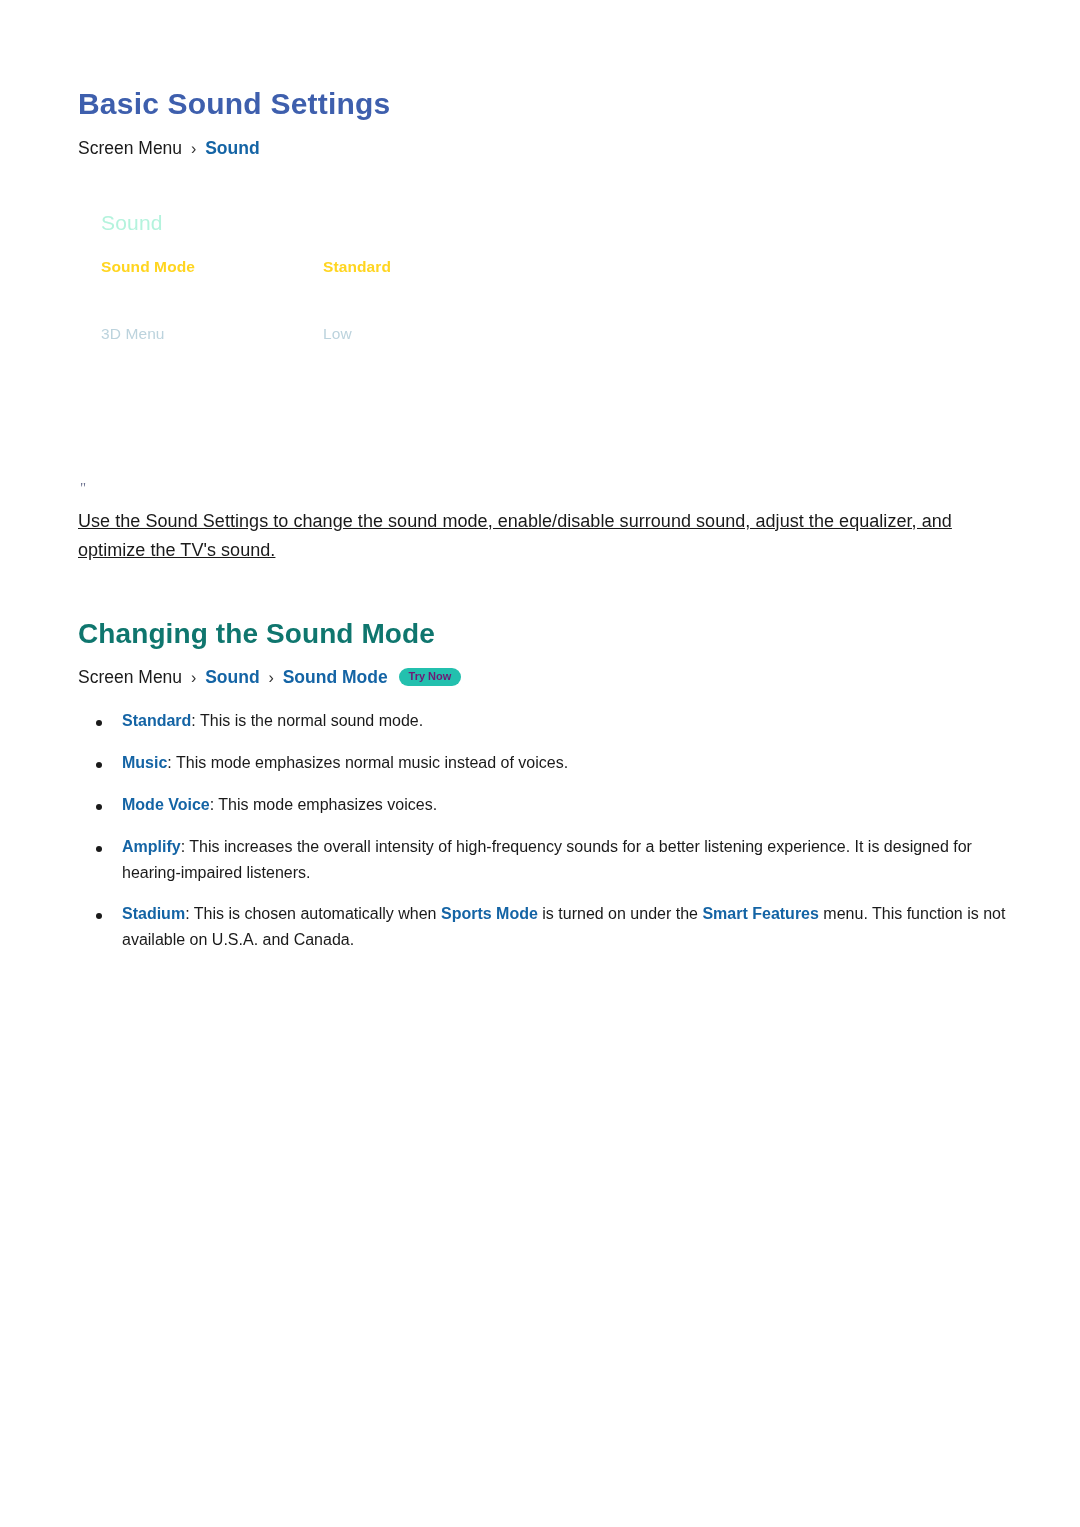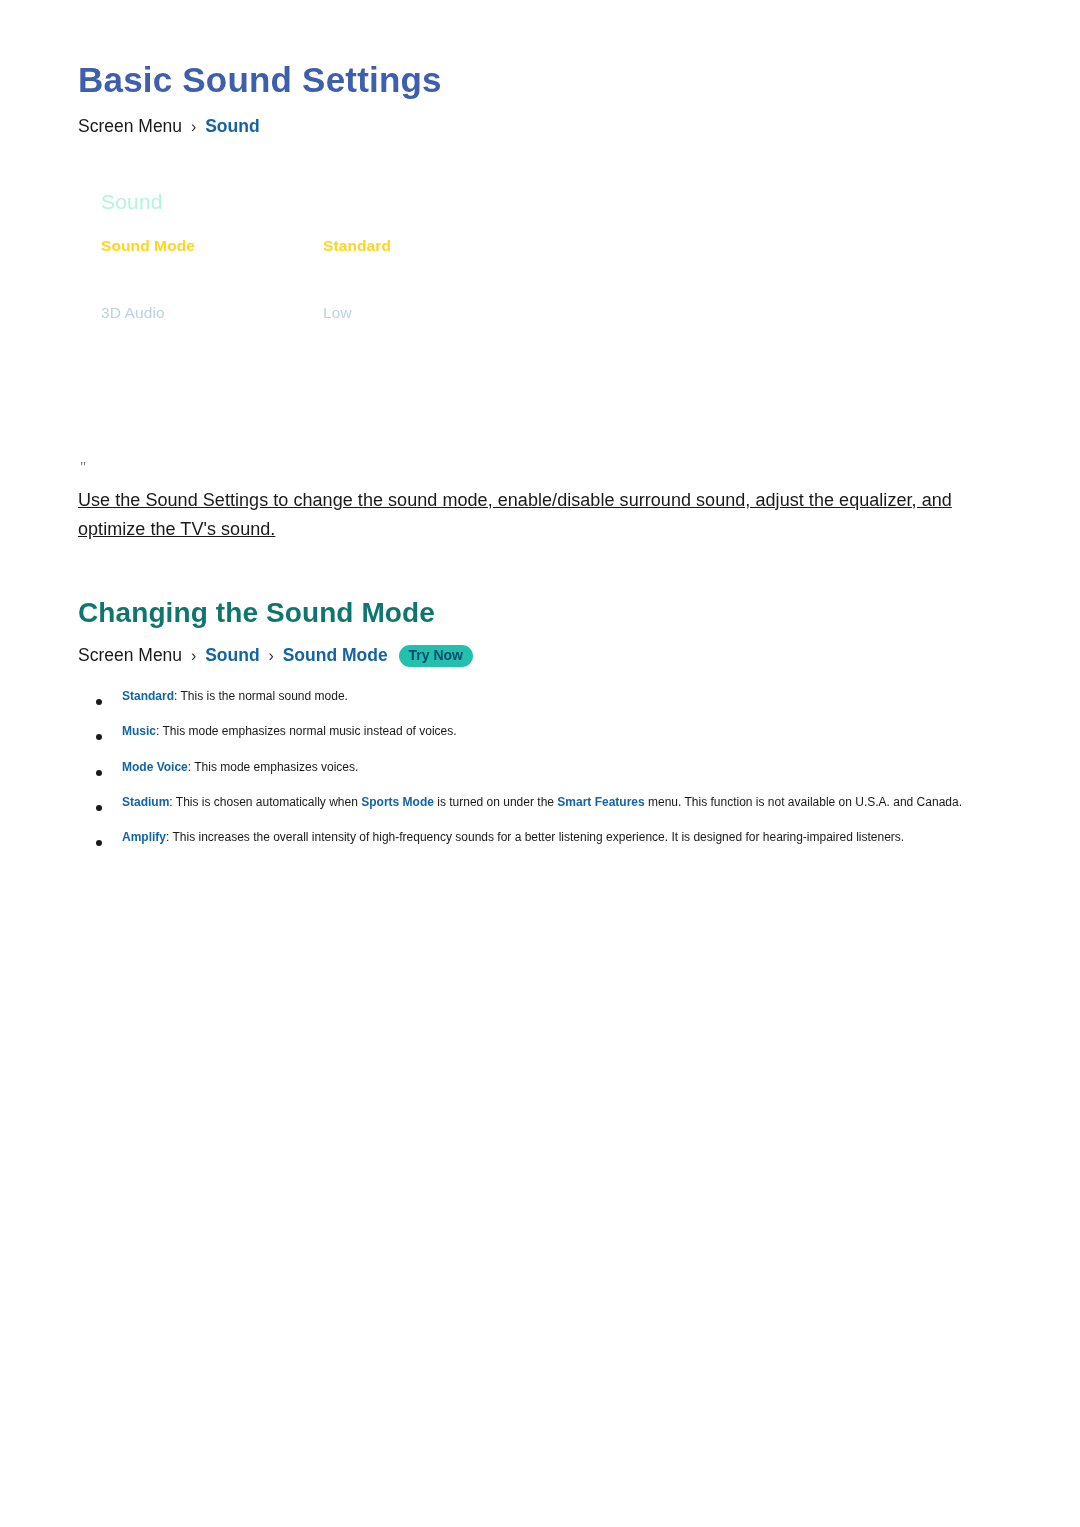--- a/index.html
+++ b/index.html
@@ -19,26 +19,26 @@
 
   .page {
     position: absolute;
     left: 78px;
     top: 0;
     width: 924px;
   }
 
   
   .page-title {
-    font-size: 35px;
+    font-size: 30px;
     font-weight: bold;
     color: #3e5fad;
     letter-spacing: 0.2px;
     margin: 0;
-    padding-top: 60px;
+    padding-top: 87px;
     line-height: 1.15;
   }
 
   
   .breadcrumb {
     font-size: 17.5px;
     color: #1a1a1a;
     margin-top: 13px;
     line-height: 1.5;
     white-space: nowrap;
@@ -50,22 +50,22 @@
   }
   .breadcrumb .link {
     color: #1464a5;
     font-weight: bold;
   }
 
   
   .try-now {
     display: inline-block;
     background: #23c0ae;
-    color: #0c4a6e;
-    font-size: 14px;
+    color: #701a75;
+    font-size: 11px;
     font-weight: bold;
     border-radius: 14px;
     padding: 2px 10px 3px 10px;
     line-height: 1.25;
     margin-left: 6px;
     position: relative;
     top: -1px;
     vertical-align: middle;
   }
 
@@ -152,21 +152,21 @@
 
   
   .bullet-list {
     list-style: none;
     margin: 18px 0 0 0;
     padding: 0;
   }
   .bullet-item {
     position: relative;
     padding-left: 44px;
-    font-size: 12px;
+    font-size: 16px;
     line-height: 1.62;
     color: #1a1a1a;
     margin-bottom: 16px;
     width: 900px;
   }
   .bullet-item:before {
     content: "";
     position: absolute;
     left: 18px;
     top: 12px;
@@ -199,21 +199,21 @@
 
   <div class="tv-mock">
     <div class="tv-mock-title">Sound</div>
 
     <div class="tv-row tv-row-1 row-active">
       <span class="tv-label">Sound Mode</span>
       <span class="tv-value">Standard</span>
     </div>
 
     <div class="tv-row tv-row-2 row-dim">
-      <span class="tv-label">3D Audio</span>
+      <span class="tv-label">3D Menu</span>
       <span class="tv-value">Low</span>
     </div>
   </div>
 
   <div class="footnote">
     <span class="fn-mark">"</span>
   </div>
 
   <p class="body-para para-intro">Use the Sound Settings to change the sound mode, enable/disable surround sound, adjust the equalizer, and optimize the TV's sound.</p>
 
@@ -238,22 +238,22 @@
     <li class="bullet-item">
       <span class="term">Music</span><span>: </span><span>This mode emphasizes normal music instead of voices.</span>
     </li>
 
 
     <li class="bullet-item">
       <span class="term">Mode Voice</span><span>: </span><span>This mode emphasizes voices.</span>
     </li>
 
     <li class="bullet-item">
+      <span class="term">Amplify</span><span>: </span><span>This increases the overall intensity of high-frequency sounds for a better listening experience. It is designed for hearing-impaired listeners.</span>
+    </li>
+
+    <li class="bullet-item">
       <span class="term">Stadium</span><span>: </span><span>This is chosen automatically when </span><span class="inline-link">Sports Mode</span><span> is turned on under the </span><span class="inline-link">Smart Features</span><span> menu. This function is not available on U.S.A. and Canada.</span>
     </li>
 
-    <li class="bullet-item">
-      <span class="term">Amplify</span><span>: </span><span>This increases the overall intensity of high-frequency sounds for a better listening experience. It is designed for hearing-impaired listeners.</span>
-    </li>
-
   </ul>
 
 </div>
 
 </body></html>

